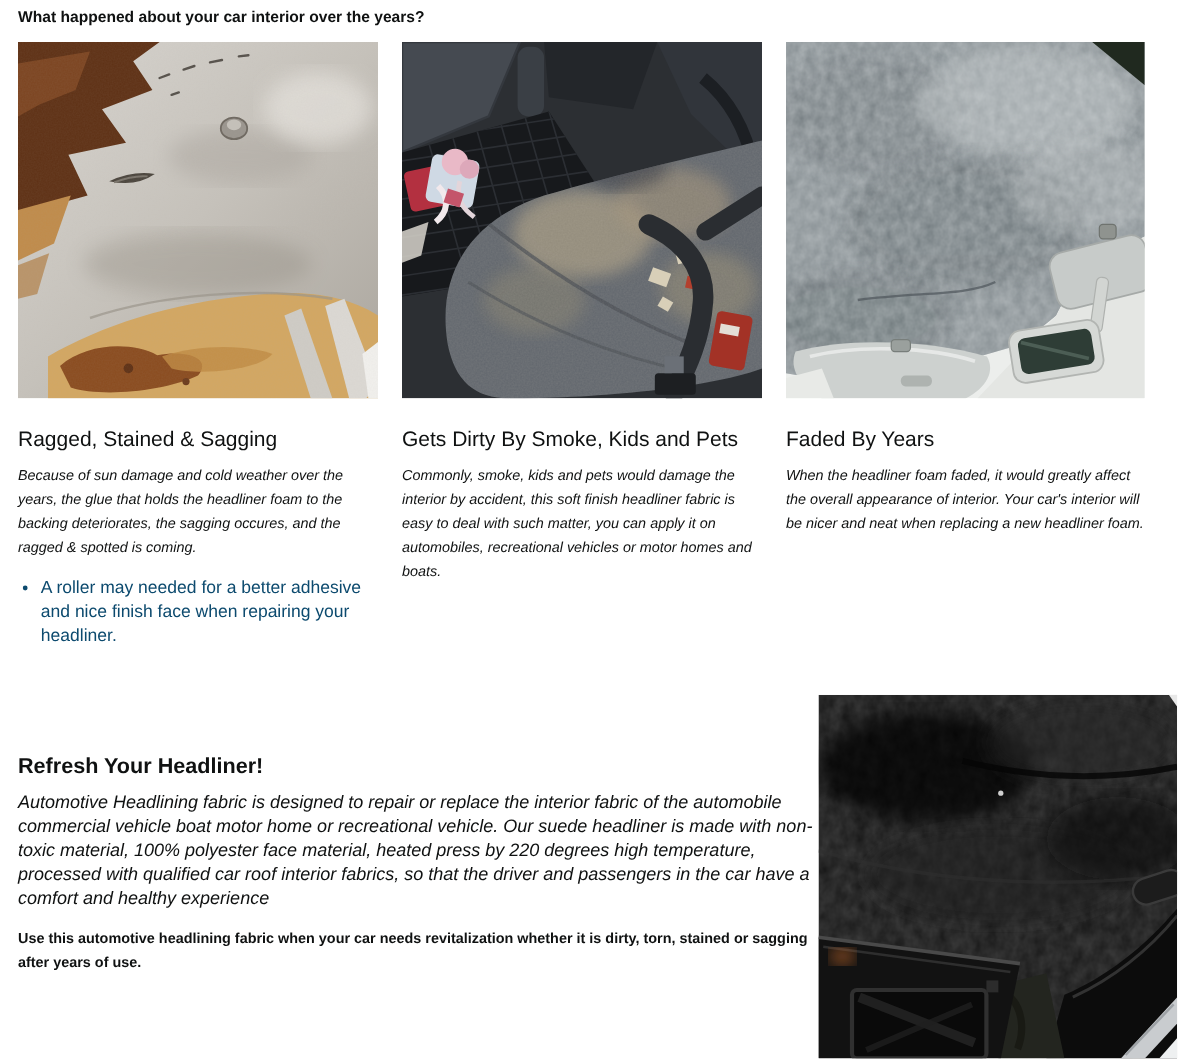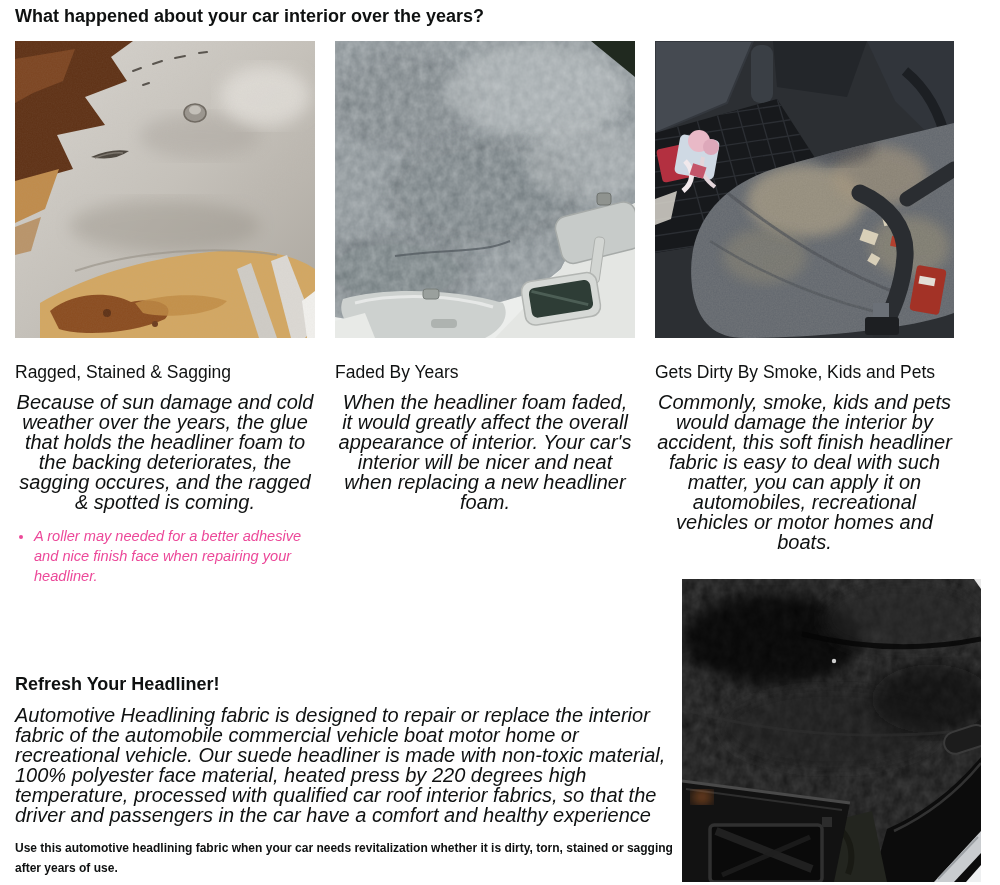--- a/index.html
+++ b/index.html
@@ -1,31 +1,31 @@
 <!DOCTYPE html>
 <html><head>
 <meta charset="utf-8">
 <style>
   html,body{margin:0;padding:0;background:#ffffff;}
   body{width:1000px;height:885px;position:relative;overflow:hidden;
        font-family:"Liberation Sans",sans-serif;color:#0f1111;
        -webkit-font-smoothing:antialiased;}
   .page{padding:6px 19px 0 15px;}
-  .page-title{font-size:18px;font-weight:700;margin:0 0 14px 0;color:#0f1111;}
+  .page-title{font-size:13px;font-weight:700;margin:0 0 14px 0;color:#0f1111;}
   .columns{display:grid;grid-template-columns:300px 300px 299px;column-gap:20px;}
   .feature-image{width:100%;height:297px;display:block;overflow:hidden;}
   .feature-image svg{display:block;width:100%;height:100%;}
   .feature-heading{font-size:17.5px;font-weight:400;margin:24px 0 0 0;color:#0f1111;}
-  .feature-body{font-style:italic;font-size:20px;line-height:20px;margin:9px 0 0 0;color:#0f1111;text-align:center;}
+  .feature-body{font-style:italic;font-size:12px;line-height:20px;margin:9px 0 0 0;color:#0f1111;}
   .feature-bullets{margin:14px 0 0 0;padding-left:19px;}
-  .feature-bullets li{font-style:italic;font-size:14.6px;line-height:20px;color:#ec4899;}
+  .feature-bullets li{font-size:14.6px;line-height:20px;color:#0c4a6e;}
   .refresh-section{position:relative;margin-top:88px;}
   .refresh-text{width:667px;}
   .refresh-heading{font-size:18px;font-weight:700;margin:0;color:#0f1111;}
-  .refresh-body{font-style:italic;font-size:20px;line-height:20px;margin:10px 0 0 0;color:#0f1111;}
+  .refresh-body{font-style:italic;font-size:15px;line-height:20px;margin:10px 0 0 0;color:#0f1111;}
   .refresh-emphasis{font-weight:700;font-size:12px;line-height:19.5px;margin:14px 0 0 0;color:#0f1111;}
   .bottom-image{position:absolute;left:682px;top:579px;width:299px;height:303px;overflow:hidden;}
   .bottom-image svg{display:block;width:100%;height:100%;}
 </style>
 </head>
 <body>
 
 <div class="page">
 
   <h1 class="page-title">What happened about your car interior over the years?</h1>
@@ -85,69 +85,20 @@
       </div>
       <h2 class="feature-heading">Ragged, Stained &amp; Sagging</h2>
       <p class="feature-body">Because of sun damage and cold weather over the years, the glue that holds the headliner foam to the backing deteriorates, the sagging occures, and the ragged &amp; spotted is coming.</p>
       <ul class="feature-bullets">
         <li>A roller may needed for a better adhesive and nice finish face when repairing your headliner.</li>
       </ul>
     </div>
 
     <div class="col">
       <div class="feature-image">
-        <svg viewBox="0 0 300 297" preserveAspectRatio="none">
-          <defs>
-            <filter id="blur6b">
-                <feGaussianBlur stdDeviation="6"></feGaussianBlur>
-              </filter>
-            <filter id="noiseB" x="0" y="0" width="100%" height="100%">
-              <feTurbulence type="fractalNoise" baseFrequency="0.12 0.1" numOctaves="3" result="n"></feTurbulence>
-              <feColorMatrix in="n" type="matrix" values="0 0 0 0 0.75 0 0 0 0 0.78 0 0 0 0 0.79 0 0 0 0.45 0"></feColorMatrix>
-            </filter>
-            <clipPath id="headliner2">
-              <path d="M0,0 H300 V162 C262,180 236,205 226,228 L196,252 C150,266 100,278 58,286 L0,276 Z"></path>
-            </clipPath>
-          </defs>
-          <rect width="300" height="297" fill="#eceeec"></rect>
-          <path d="M0,0 H300 V162 C262,180 236,205 226,228 L196,252 C150,266 100,278 58,286 L0,276 Z" fill="#868e92"></path>
-          <g clip-path="url(#headliner2)">
-            <ellipse cx="70" cy="60" rx="80" ry="50" fill="#6f777b" opacity="0.6" filter="url(#blur6b)"></ellipse>
-            <ellipse cx="200" cy="50" rx="90" ry="45" fill="#b8bec0" opacity="0.55" filter="url(#blur6b)"></ellipse>
-            <ellipse cx="150" cy="150" rx="100" ry="55" fill="#5f676c" opacity="0.5" filter="url(#blur6b)"></ellipse>
-            <ellipse cx="250" cy="120" rx="60" ry="40" fill="#aab0b2" opacity="0.5" filter="url(#blur6b)"></ellipse>
-            <ellipse cx="60" cy="230" rx="80" ry="40" fill="#565e63" opacity="0.45" filter="url(#blur6b)"></ellipse>
-            <rect width="300" height="297" filter="url(#noiseB)"></rect>
-            <path d="M60,215 C110,208 150,212 175,200" stroke="#4e565b" stroke-width="2" fill="none" opacity="0.7"></path>
-          </g>
-          <path d="M256,0 L300,0 L300,36 Z" fill="#20291f"></path>
-          <path d="M226,228 C240,200 268,176 300,162 L300,297 L160,297 Z" fill="#e4e6e3"></path>
-          <g transform="rotate(-14 262 190)">
-            <rect x="222" y="168" width="82" height="48" rx="12" fill="#c7cbc9" stroke="#a6aaa8" stroke-width="1.5"></rect>
-          </g>
-          <rect x="262" y="152" width="14" height="12" rx="3" fill="#8f938f" stroke="#6f736f"></rect>
-          <rect x="257" y="196" width="10" height="46" rx="4" fill="#d2d5d2" stroke="#aeb1ae" transform="rotate(8 262 219)"></rect>
-          <g transform="rotate(-9 225 258)">
-            <rect x="188" y="236" width="76" height="44" rx="10" fill="#d6d9d6" stroke="#b2b5b2" stroke-width="1.5"></rect>
-            <rect x="195" y="243" width="62" height="30" rx="6" fill="#2e3d36"></rect>
-            <path d="M198,246 L252,268" stroke="#5a6d63" stroke-width="3" opacity="0.7"></path>
-          </g>
-          <path d="M8,258 C50,246 120,248 168,262 C175,274 168,288 150,297 L30,297 C12,288 2,272 8,258 Z" fill="#cdd1cf"></path>
-          <path d="M20,262 C60,252 120,254 158,266" stroke="#eceeec" stroke-width="3" fill="none" opacity="0.8"></path>
-          <rect x="88" y="248" width="16" height="10" rx="3" fill="#9aa09d" stroke="#787e7b"></rect>
-          <rect x="96" y="278" width="26" height="9" rx="4" fill="#aeb3b0"></rect>
-          <path d="M0,280 L30,272 L40,297 L0,297 Z" fill="#e8eae7"></path>
-        </svg>
-      </div>
-      <h2 class="feature-heading">Faded By Years</h2>
-      <p class="feature-body">When the headliner foam faded, it would greatly affect the overall appearance of interior. Your car's interior will be nicer and neat when replacing a new headliner foam.</p>
-    </div>
-
-    <div class="col">
-      <div class="feature-image">
         <svg viewBox="0 0 299 297" preserveAspectRatio="none">
           <defs>
             <filter id="blur6c">
                 <feGaussianBlur stdDeviation="6"></feGaussianBlur>
               </filter>
             <filter id="noiseC" x="0" y="0" width="100%" height="100%">
               <feTurbulence type="fractalNoise" baseFrequency="0.7" numOctaves="2" result="n"></feTurbulence>
               <feColorMatrix in="n" type="matrix" values="0 0 0 0 0.8 0 0 0 0 0.74 0 0 0 0 0.6 0 0 0 0.12 0"></feColorMatrix>
             </filter>
             <clipPath id="seatClip">
@@ -199,20 +150,69 @@
           <path d="M205,152 C232,164 252,186 250,216 C248,246 237,270 226,292" stroke="#2a2d31" stroke-width="17" fill="none" stroke-linecap="round"></path>
           <path d="M299,128 L252,158" stroke="#2a2d31" stroke-width="15" stroke-linecap="round"></path>
           <rect x="210" y="276" width="34" height="18" rx="3" fill="#1d1f22"></rect>
           <rect x="218" y="262" width="16" height="14" fill="#6b7077"></rect>
           <rect x="258" y="226" width="30" height="46" rx="4" fill="#a33226" transform="rotate(10 273 249)"></rect>
           <rect x="264" y="236" width="16" height="8" fill="#e3ded6" transform="rotate(10 272 240)"></rect>
         </svg>
       </div>
       <h2 class="feature-heading">Gets Dirty By Smoke, Kids and Pets</h2>
       <p class="feature-body">Commonly, smoke, kids and pets would damage the interior by accident, this soft finish headliner fabric is easy to deal with such matter, you can apply it on automobiles, recreational vehicles or motor homes and boats.</p>
+    </div>
+
+    <div class="col">
+      <div class="feature-image">
+        <svg viewBox="0 0 300 297" preserveAspectRatio="none">
+          <defs>
+            <filter id="blur6b">
+                <feGaussianBlur stdDeviation="6"></feGaussianBlur>
+              </filter>
+            <filter id="noiseB" x="0" y="0" width="100%" height="100%">
+              <feTurbulence type="fractalNoise" baseFrequency="0.12 0.1" numOctaves="3" result="n"></feTurbulence>
+              <feColorMatrix in="n" type="matrix" values="0 0 0 0 0.75 0 0 0 0 0.78 0 0 0 0 0.79 0 0 0 0.45 0"></feColorMatrix>
+            </filter>
+            <clipPath id="headliner2">
+              <path d="M0,0 H300 V162 C262,180 236,205 226,228 L196,252 C150,266 100,278 58,286 L0,276 Z"></path>
+            </clipPath>
+          </defs>
+          <rect width="300" height="297" fill="#eceeec"></rect>
+          <path d="M0,0 H300 V162 C262,180 236,205 226,228 L196,252 C150,266 100,278 58,286 L0,276 Z" fill="#868e92"></path>
+          <g clip-path="url(#headliner2)">
+            <ellipse cx="70" cy="60" rx="80" ry="50" fill="#6f777b" opacity="0.6" filter="url(#blur6b)"></ellipse>
+            <ellipse cx="200" cy="50" rx="90" ry="45" fill="#b8bec0" opacity="0.55" filter="url(#blur6b)"></ellipse>
+            <ellipse cx="150" cy="150" rx="100" ry="55" fill="#5f676c" opacity="0.5" filter="url(#blur6b)"></ellipse>
+            <ellipse cx="250" cy="120" rx="60" ry="40" fill="#aab0b2" opacity="0.5" filter="url(#blur6b)"></ellipse>
+            <ellipse cx="60" cy="230" rx="80" ry="40" fill="#565e63" opacity="0.45" filter="url(#blur6b)"></ellipse>
+            <rect width="300" height="297" filter="url(#noiseB)"></rect>
+            <path d="M60,215 C110,208 150,212 175,200" stroke="#4e565b" stroke-width="2" fill="none" opacity="0.7"></path>
+          </g>
+          <path d="M256,0 L300,0 L300,36 Z" fill="#20291f"></path>
+          <path d="M226,228 C240,200 268,176 300,162 L300,297 L160,297 Z" fill="#e4e6e3"></path>
+          <g transform="rotate(-14 262 190)">
+            <rect x="222" y="168" width="82" height="48" rx="12" fill="#c7cbc9" stroke="#a6aaa8" stroke-width="1.5"></rect>
+          </g>
+          <rect x="262" y="152" width="14" height="12" rx="3" fill="#8f938f" stroke="#6f736f"></rect>
+          <rect x="257" y="196" width="10" height="46" rx="4" fill="#d2d5d2" stroke="#aeb1ae" transform="rotate(8 262 219)"></rect>
+          <g transform="rotate(-9 225 258)">
+            <rect x="188" y="236" width="76" height="44" rx="10" fill="#d6d9d6" stroke="#b2b5b2" stroke-width="1.5"></rect>
+            <rect x="195" y="243" width="62" height="30" rx="6" fill="#2e3d36"></rect>
+            <path d="M198,246 L252,268" stroke="#5a6d63" stroke-width="3" opacity="0.7"></path>
+          </g>
+          <path d="M8,258 C50,246 120,248 168,262 C175,274 168,288 150,297 L30,297 C12,288 2,272 8,258 Z" fill="#cdd1cf"></path>
+          <path d="M20,262 C60,252 120,254 158,266" stroke="#eceeec" stroke-width="3" fill="none" opacity="0.8"></path>
+          <rect x="88" y="248" width="16" height="10" rx="3" fill="#9aa09d" stroke="#787e7b"></rect>
+          <rect x="96" y="278" width="26" height="9" rx="4" fill="#aeb3b0"></rect>
+          <path d="M0,280 L30,272 L40,297 L0,297 Z" fill="#e8eae7"></path>
+        </svg>
+      </div>
+      <h2 class="feature-heading">Faded By Years</h2>
+      <p class="feature-body">When the headliner foam faded, it would greatly affect the overall appearance of interior. Your car's interior will be nicer and neat when replacing a new headliner foam.</p>
     </div>
   </div>
 
   <div class="refresh-section">
     <div class="refresh-text">
       <h2 class="refresh-heading">Refresh Your Headliner!</h2>
       <p class="refresh-body">Automotive Headlining fabric is designed to repair or replace the interior fabric of the automobile commercial vehicle boat motor home or recreational vehicle. Our suede headliner is made with non-toxic material, 100% polyester face material, heated press by 220 degrees high temperature, processed with qualified car roof interior fabrics, so that the driver and passengers in the car have a comfort and healthy experience</p>
       <p class="refresh-emphasis">Use this automotive headlining fabric when your car needs revitalization whether it is dirty, torn, stained or sagging after years of use.</p>
     </div>
   </div>

